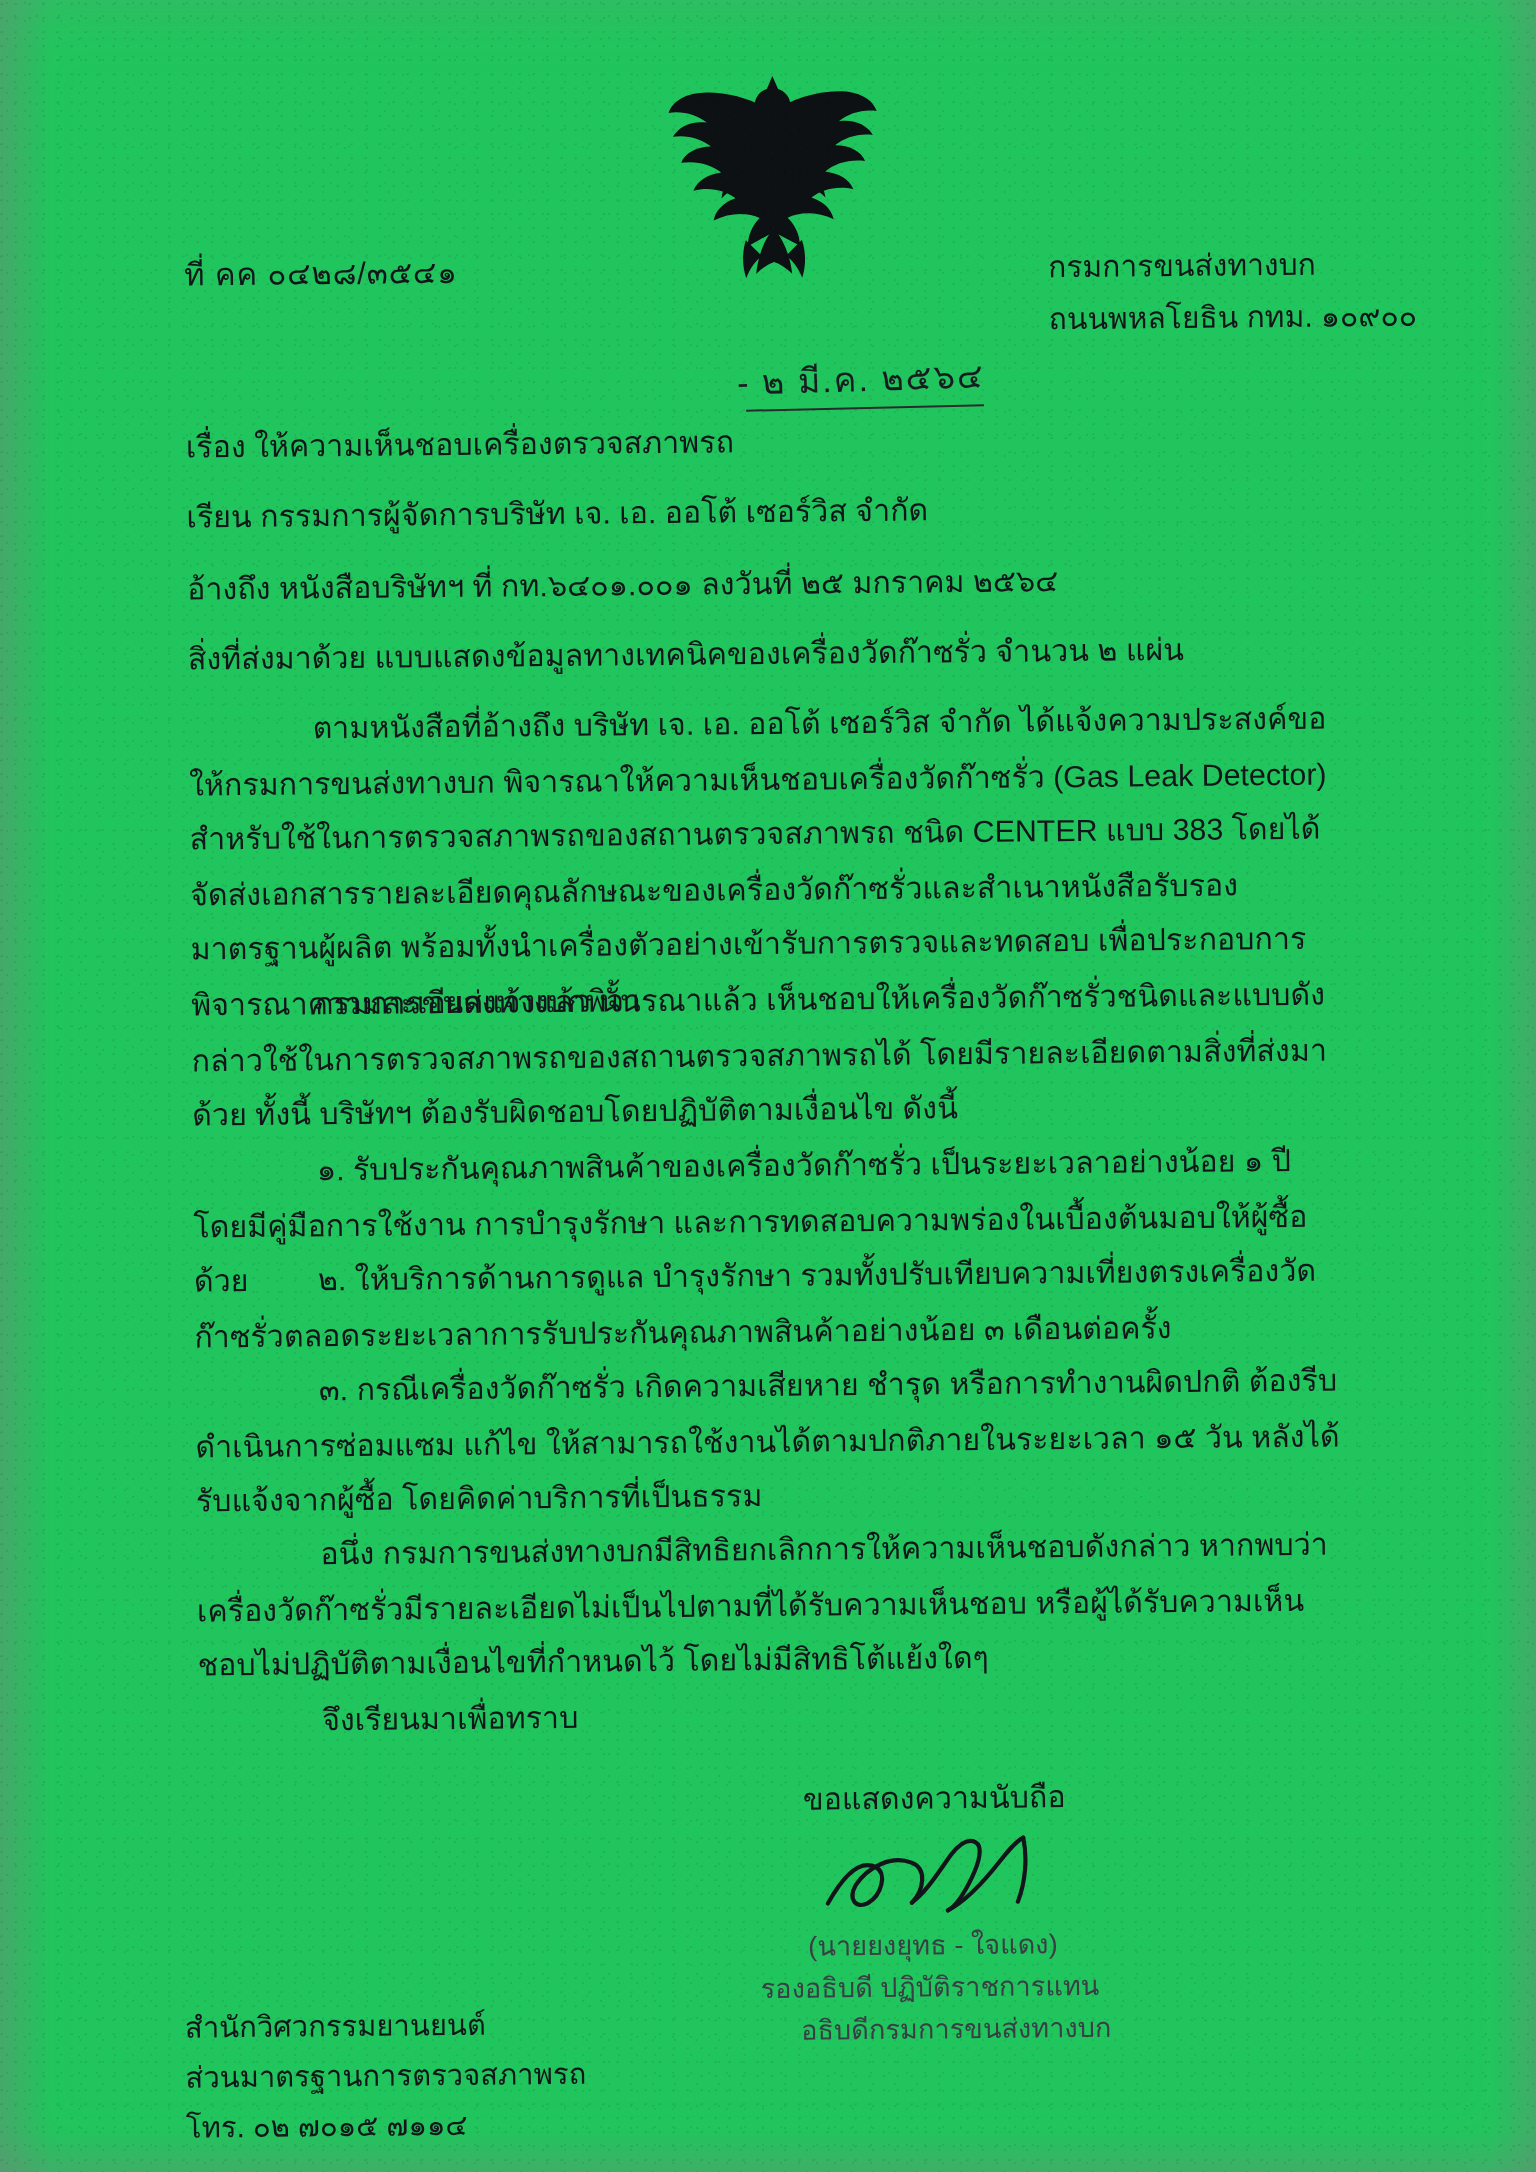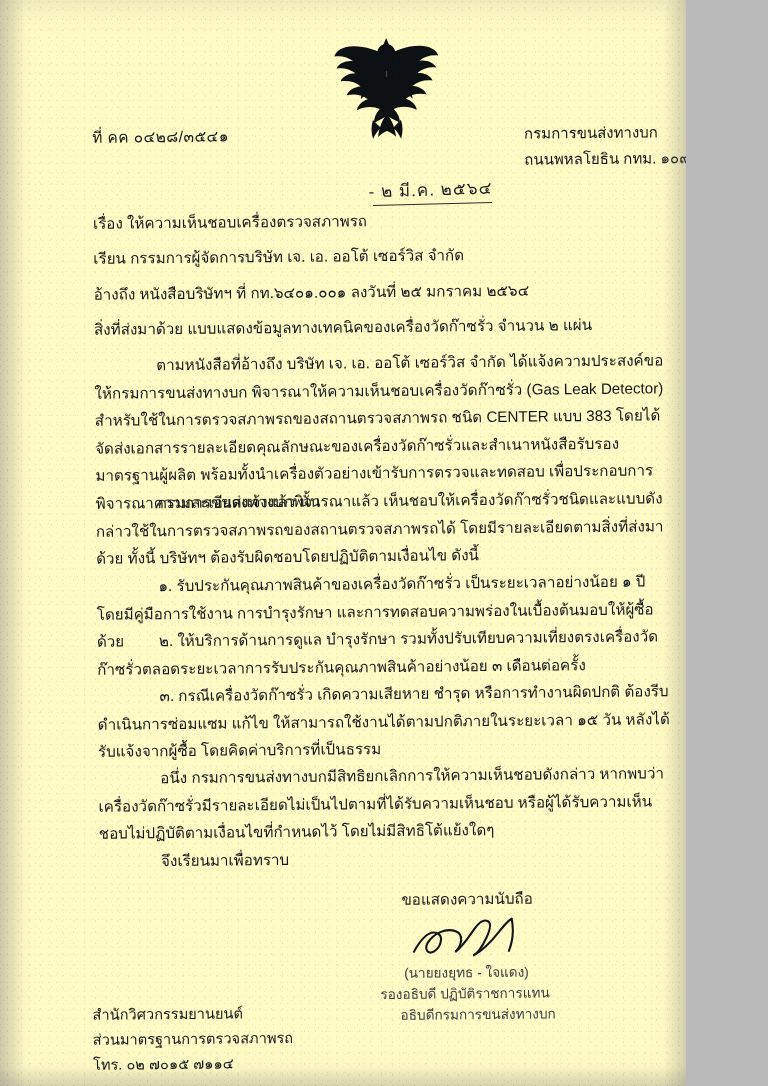--- a/index.html
+++ b/index.html
@@ -2,23 +2,23 @@
 <html><head>
 <meta charset="utf-8">
 <style>
   html, body {
     margin: 0;
     padding: 0;
     background: #b9b9b9;
   }
   .page {
     position: relative;
-    width: 686px;
+    width: 768px;
     height: 1086px;
-    background: #fef9c3;
+    background: #22c55e;
     overflow: hidden;
     font-family: "Liberation Sans", sans-serif;
     color: #15181c;
     filter: contrast(1.02);
   }
   
   .page::before {
     content: "";
     position: absolute;
     inset: 0;

